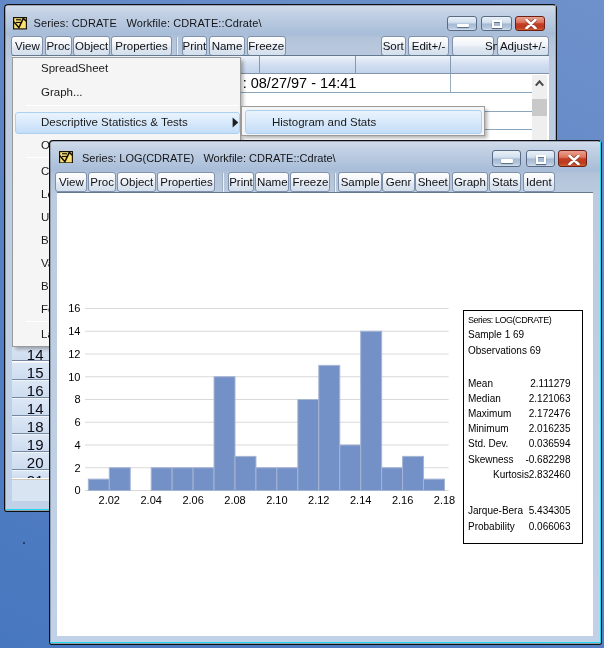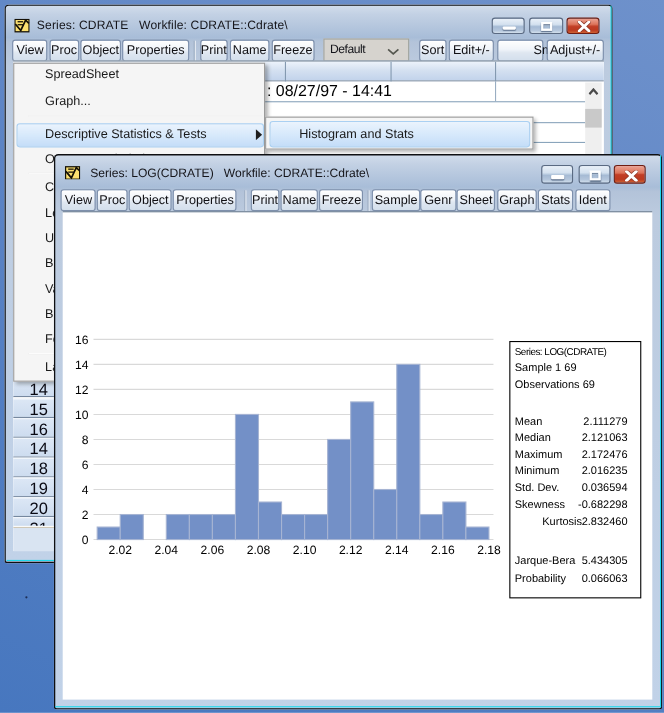--- a/index.html
+++ b/index.html
@@ -61,26 +61,20 @@
 
   <div class="tbtn" style="left:7.2px;width:32.3px;">View</div>
   <div class="tbtn" style="left:40.6px;width:27.4px;">Proc</div>
   <div class="tbtn" style="left:69.2px;width:37px;">Object</div>
   <div class="tbtn" style="left:107.4px;width:60.3px;">Properties</div>
   <div class="abs" style="left:172.3px;top:33px;width:1px;height:19px;background:#9FAFC4;box-shadow:1px 0 0 rgba(255,255,255,.75);"></div>
   <div class="tbtn" style="left:177.5px;width:25.5px;">Print</div>
   <div class="tbtn" style="left:205px;width:36px;">Name</div>
   <div class="tbtn" style="left:243px;width:38.5px;">Freeze</div>
 
-  <div class="abs" style="left:289.5px;top:31px;width:78px;height:21px;border:1px solid #9FA39F;background:#D6D3CE;">
-    <div class="abs" style="left:5.5px;top:3px;font-size:11px;letter-spacing:-0.4px;color:#15151a;">Default</div>
-    <svg class="abs" style="right:8px;top:8px;" width="11" height="6" viewBox="0 0 11 6">
-      <path d="M0.8 0.8 L5.5 5 L10.2 0.8" stroke="#55574F" stroke-width="1.5" fill="none"></path>
-    </svg>
-  </div>
   <div class="tbtn" style="left:376.5px;width:25.5px;">Sort</div>
   <div class="tbtn" style="left:404px;width:41px;">Edit+/-</div>
   <div class="tbtn" style="left:448px;width:42px;padding-left:32px;">Smpl+/-</div>
   <div class="tbtn" style="left:493px;width:51.5px;">Adjust+/-</div>
 
   <div class="abs" style="left:7.5px;top:51.5px;width:537.5px;height:446px;border-top:1px solid #64788E;background:#fff;overflow:hidden;">
 
     <div class="abs" style="left:0;top:0;width:100%;height:18px;background:linear-gradient(180deg,#EDF3FB 0%,#D5E1F1 45%,#C2D3EB 100%);border-bottom:1px solid #8494A8;"></div>
     <div class="abs" style="left:247px;top:0;width:1.2px;height:18px;background:#8499B0;"></div>
     <div class="abs" style="left:343.3px;top:0;width:1.2px;height:18px;background:#8499B0;"></div>

